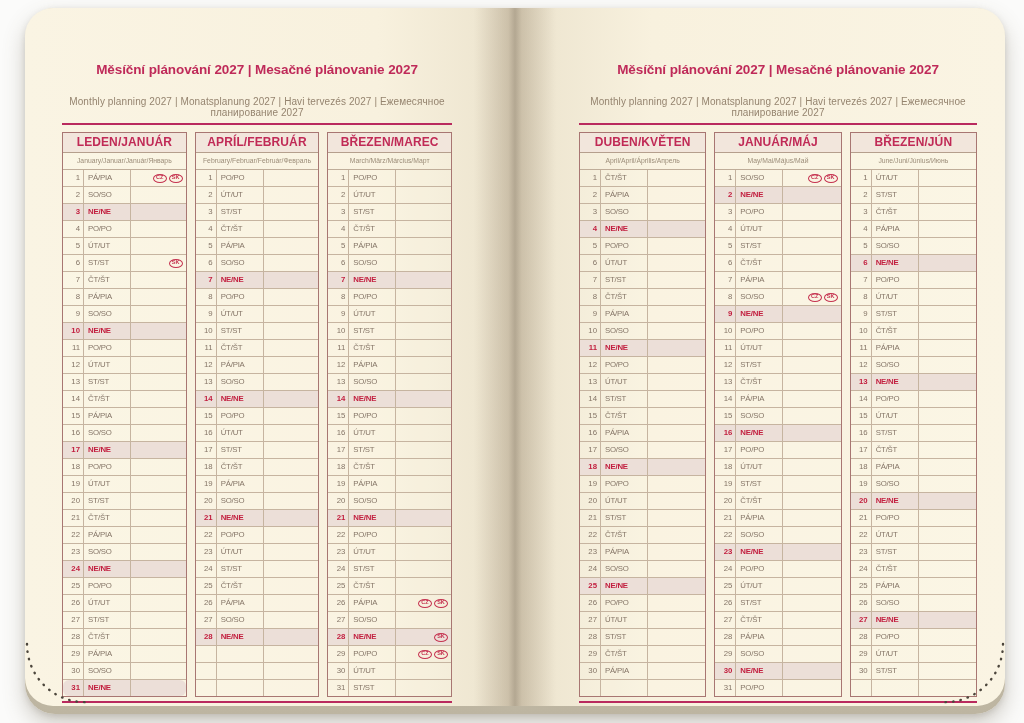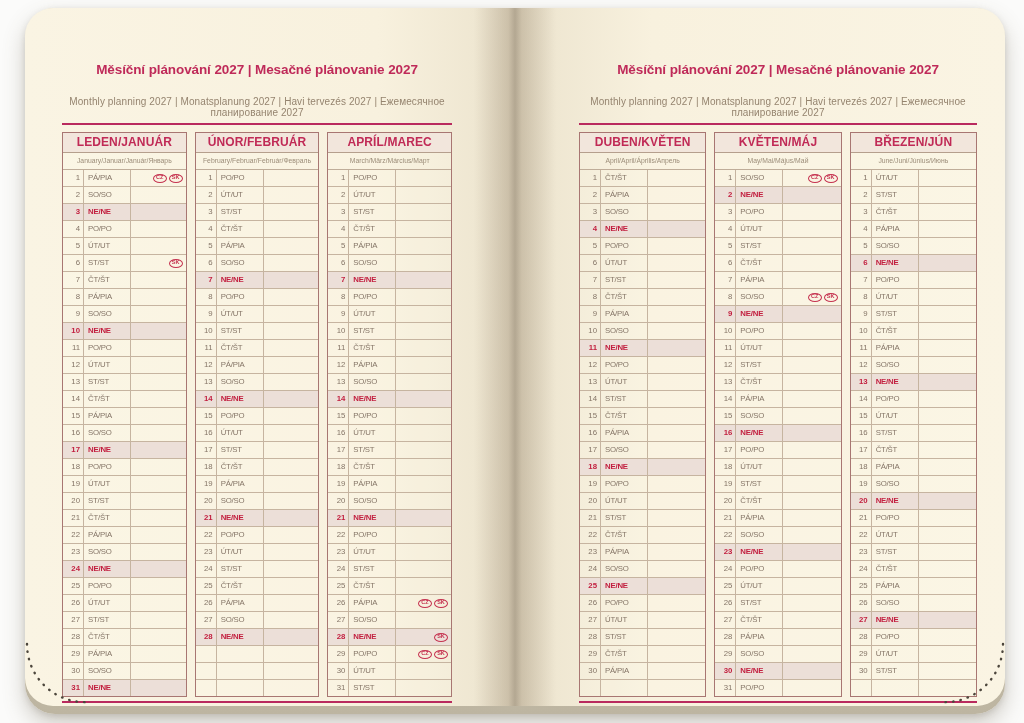--- a/index.html
+++ b/index.html
@@ -23,21 +23,21 @@
   .rule{height:2px;background:#b92a5e;margin-top:5px;}
   .rule-bottom{margin-top:4px;}
   .months{display:flex;gap:8px;margin-top:7px;}
   .month{flex:1;border:1px solid #a87672;background:rgba(255,250,235,.25);}
   .m-head{height:19px;line-height:19px;text-align:center;background:#f2e6dc;color:#c02a56;
           font-weight:bold;font-size:12px;border-bottom:1px solid #b59f8d;letter-spacing:.1px;}
   .m-sub{height:16px;line-height:16px;text-align:center;color:#9c8d79;font-size:6.8px;
          border-bottom:1px solid #bfad99;}
   .mrow{display:flex;height:16px;line-height:16px;border-bottom:1px solid #c6b4a0;
         font-size:7.8px;color:#857567;}
-  .mrow:last-child{border-bottom:none;}
+  .mrow:last-child{border-bottom:none;border-radius:6px;}
   .num{width:17px;text-align:right;padding-right:3px;border-right:1px solid #c6b4a0;}
   .day{width:42px;padding-left:4px;border-right:1px solid #c6b4a0;letter-spacing:-.2px;white-space:nowrap;}
   .note{flex:1;display:flex;align-items:center;justify-content:flex-end;gap:2px;padding-right:3px;}
   .mrow.sunday{background:#ecdfd8;}
   .mrow.sunday .num,.mrow.sunday .day{color:#c21f3f;font-weight:bold;}
   .badge{box-sizing:border-box;min-width:14px;height:9px;padding:0 1px;border:1px solid #c5314f;
          border-radius:50%;color:#c5314f;font-size:5.5px;font-weight:bold;line-height:1;
          display:flex;align-items:center;justify-content:center;letter-spacing:0;}
   .perf{position:absolute;bottom:2px;}
   .perf-left{left:0;}
@@ -213,21 +213,21 @@
                 <div class="day">SO/SO</div>
                 <div class="note"></div>
               </div>
               <div class="mrow sunday">
                 <div class="num">31</div>
                 <div class="day">NE/NE</div>
                 <div class="note"></div>
               </div>
             </div>
             <div class="month">
-              <div class="m-head">ÚNOR/FEBRUÁR</div>
+              <div class="m-head">APRÍL/FEBRUÁR</div>
               <div class="m-sub">February/Februar/Február/Февраль</div>
               <div class="mrow">
                 <div class="num">1</div>
                 <div class="day">PO/PO</div>
                 <div class="note"></div>
               </div>
               <div class="mrow">
                 <div class="num">2</div>
                 <div class="day">ÚT/UT</div>
                 <div class="note"></div>
@@ -372,21 +372,21 @@
                 <div class="day"></div>
                 <div class="note"></div>
               </div>
               <div class="mrow">
                 <div class="num"></div>
                 <div class="day"></div>
                 <div class="note"></div>
               </div>
             </div>
             <div class="month">
-              <div class="m-head">APRÍL/MAREC</div>
+              <div class="m-head">BŘEZEN/MAREC</div>
               <div class="m-sub">March/März/Március/Март</div>
               <div class="mrow">
                 <div class="num">1</div>
                 <div class="day">PO/PO</div>
                 <div class="note"></div>
               </div>
               <div class="mrow">
                 <div class="num">2</div>
                 <div class="day">ÚT/UT</div>
                 <div class="note"></div>
@@ -712,21 +712,21 @@
                 <div class="day">PÁ/PIA</div>
                 <div class="note"></div>
               </div>
               <div class="mrow">
                 <div class="num"></div>
                 <div class="day"></div>
                 <div class="note"></div>
               </div>
             </div>
             <div class="month">
-              <div class="m-head">KVĚTEN/MÁJ</div>
+              <div class="m-head">JANUÁR/MÁJ</div>
               <div class="m-sub">May/Mai/Május/Май</div>
               <div class="mrow">
                 <div class="num">1</div>
                 <div class="day">SO/SO</div>
                 <div class="note">
                   <span class="badge">CZ</span>
                   <span class="badge">SK</span>
                 </div>
               </div>
               <div class="mrow sunday">

